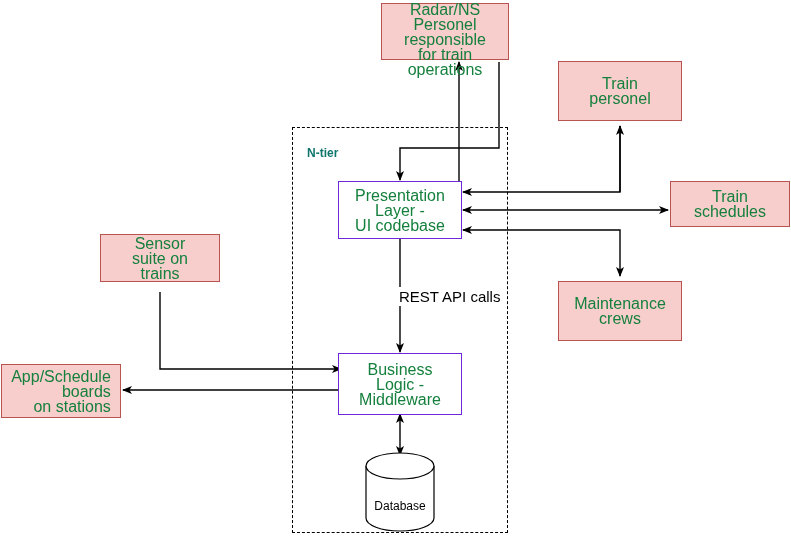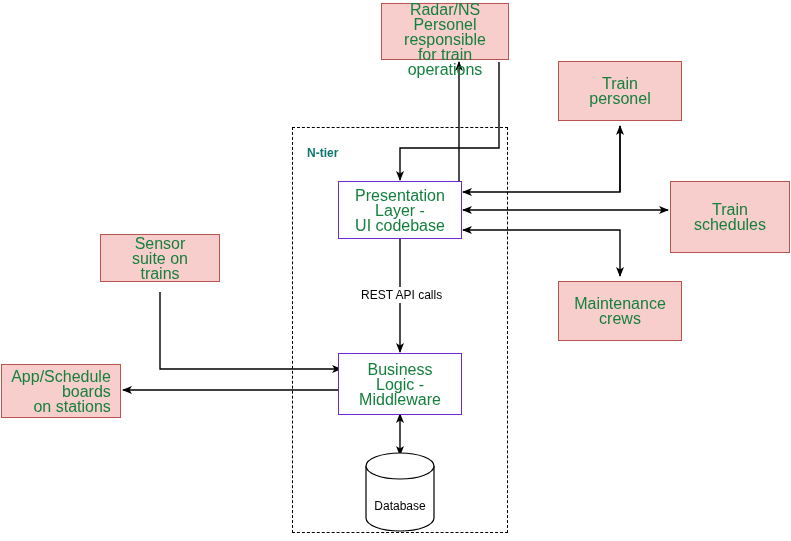--- a/index.html
+++ b/index.html
@@ -54,25 +54,26 @@
   }
   .group-label {
     position: absolute;
     font-size: 12px;
     font-weight: bold;
     color: #0f766e;
     white-space: nowrap;
   }
   .edge-label {
     position: absolute;
-    font-size: 12px;
+    font-size: 15px;
     color: #000000;
     background: #ffffff;
     padding: 1px 3px;
     white-space: nowrap;
+    margin-left: 38px;
   }
   .db-node {
     position: absolute;
     box-sizing: border-box;
   }
   .db-label {
     position: absolute;
     width: 100%;
     text-align: center;
     font-size: 12px;
@@ -125,21 +126,21 @@
 
   <div class="group-box" style="left:292px; top:127px; width:216px; height:406px;"></div>
   <div class="group-label" style="left:307px; top:146px;">N-tier</div>
 
   <div class="node actor-node" style="left:381px; top:3px; width:128px; height:57px;">Train Radar/NS
 Personel responsible
 for train operations</div>
 
   <div class="node actor-node" style="left:558px; top:61px; width:124px; height:60px;">Train personel</div>
 
-  <div class="node actor-node" style="left:670px; top:181px; width:120px; height:72px;">Train schedules</div>
+  <div class="node actor-node" style="left:670px; top:181px; width:120px; height:46px;">Train schedules</div>
 
   <div class="node actor-node" style="left:558px; top:281px; width:124px; height:60px;">Maintenance crews</div>
 
   <div class="node actor-node" style="left:100px; top:234px; width:120px; height:48px;">Sensor suite on trains</div>
 
   <div class="node actor-node" style="left:1px; top:364px; width:120px; height:54px;text-align:right;">App/Schedule boards
 on stations</div>
 
   <div class="node tier-node" style="left:338px; top:181px; width:124px; height:58px;">Presentation Layer -
 UI codebase</div>

